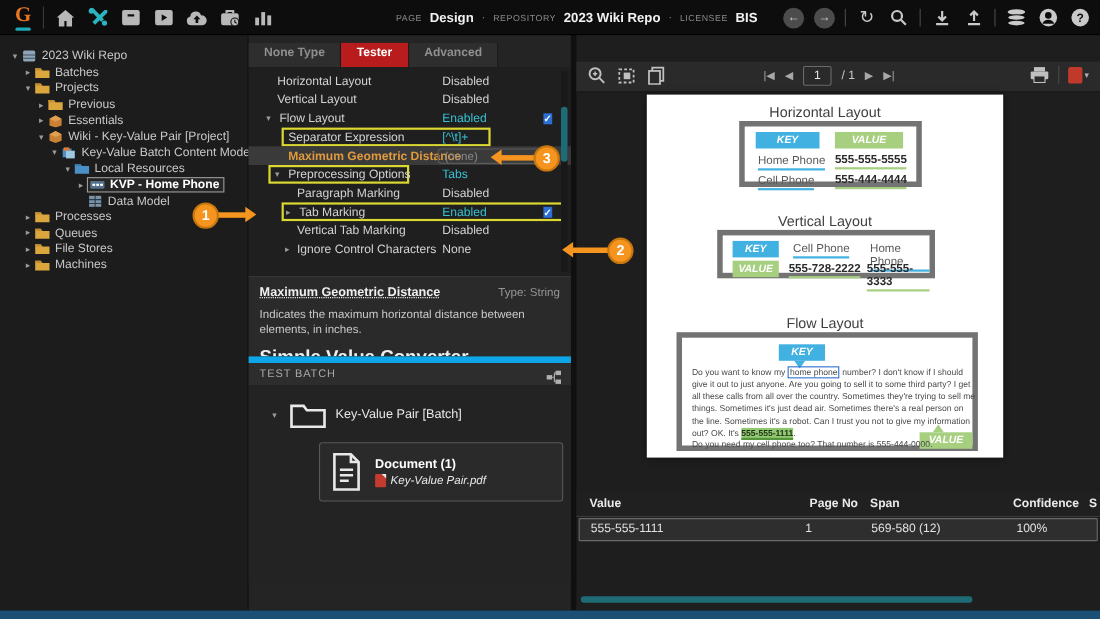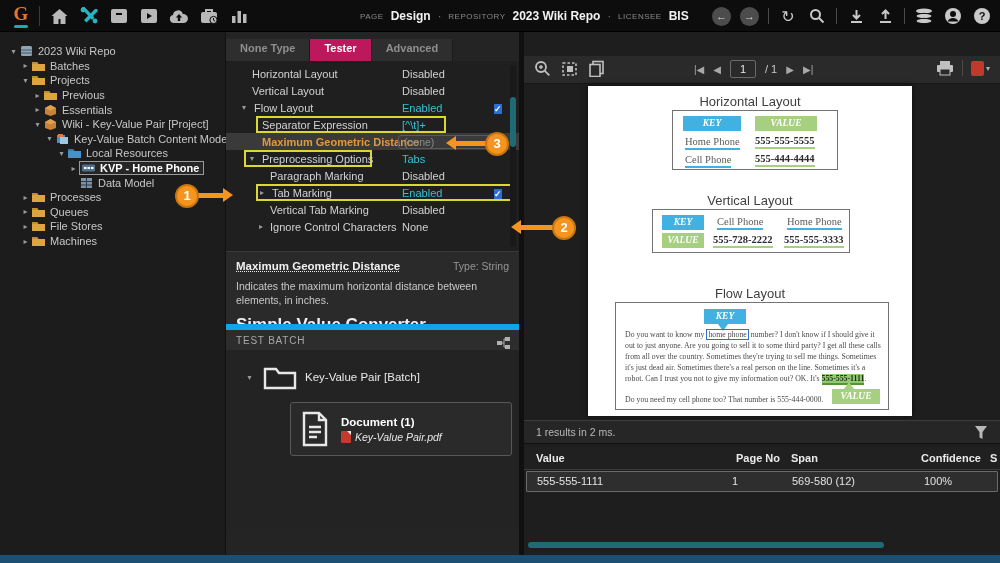--- a/index.html
+++ b/index.html
@@ -26,21 +26,21 @@
   .sidebar { position:absolute; left:0; top:32px; width:225px; height:523px; background:#1c1c1c; padding-top:12px; }
   .trow { display:flex; align-items:center; height:14.6px; font-size:11px; color:#c8c8c8; white-space:nowrap; }
   .texp { width:11px; font-size:8px; color:#9a9a9a; text-align:center; flex:none; }
   .ticon { width:15px; height:12px; margin-right:4px; flex:none; }
   .tsel { display:flex; align-items:flex-start; border:1px solid #9a9a9a; background:#262626; padding:0 4px 0 1px; color:#fff; font-weight:bold; height:14px; }
 
   
   .middle { position:absolute; left:226px; top:32px; width:293px; height:523px; background:#242424; }
   .mtabs { display:flex; height:22px; margin-top:7px; }
   .mtab { padding:3px 14px; font-size:11px; font-weight:bold; color:#8f8f8f; background:#2e2e2e; border-right:1px solid #1a1a1a; }
-  .mtab.active { background:#be185d; color:#fff; }
+  .mtab.active { background:#b91c1c; color:#fff; }
   .phead { position:relative; height:22px; margin-top:2px; background:#202020; }
   .phead-tab { position:absolute; left:0; top:0; height:22px; padding:4px 14px; background:#2f2f2f; color:#efefef; font-size:11px; font-weight:bold; }
   .phead-icons { position:absolute; right:6px; top:3px; display:flex; gap:6px; align-items:center; }
   .toggle { width:24px; height:12px; border-radius:6px; background:#555; position:relative; }
   .toggle::after { content:""; position:absolute; left:2px; top:2px; width:8px; height:8px; border-radius:50%; background:#ddd; }
   .chartbtn { width:15px; height:15px; background:#2bb3c0; border-radius:2px; display:flex; align-items:flex-end; justify-content:center; gap:1px; padding:2px; }
   .chartbtn i { display:block; width:2px; background:#fff; }
   .pgrid { position:relative; background:#1f1f1f; padding-top:4px; height:190px; }
   .prow { position:relative; display:flex; align-items:center; height:17px; font-size:11px; color:#d2d2d2; }
   .pexp { position:absolute; font-size:8px; color:#9a9a9a; }
@@ -81,21 +81,21 @@
   .rightp { position:absolute; left:524px; top:32px; width:476px; height:523px; background:#1e1e1e; }
   .rtoolbar { position:relative; height:28px; margin-top:24px; background:#2a2a2a; border-bottom:1px solid #161616; }
   .rt-left { position:absolute; left:10px; top:4px; display:flex; gap:10px; align-items:center; }
   .rt-center { position:absolute; left:170px; top:4px; display:flex; gap:9px; align-items:center; color:#a8a8a8; font-size:10px; }
   .pagebox { width:26px; height:18px; border:1px solid #6a6a6a; border-radius:2px; color:#e8e8e8; text-align:center; line-height:16px; font-size:11px; }
   .rt-right { position:absolute; right:10px; top:4px; display:flex; gap:8px; align-items:center; }
   .vsep { width:1px; height:16px; background:#4a4a4a; }
 
   .page { position:absolute; left:64px; top:54px; width:324px; height:330px; background:#fff; box-shadow:0 0 6px rgba(0,0,0,.6); }
   .sect-title { position:absolute; width:100%; text-align:center; color:#3f3f3f; font-size:13px; }
-  .docbox { position:absolute; border:1px solid #737373; background:#fff;font-family:Liberation Serif, serif; }
+  .docbox { position:absolute; border:5px solid #737373; background:#fff; }
   .chip { position:absolute; color:#fff; font-size:9.5px; font-weight:bold; font-style:italic; text-align:center; line-height:15px; height:15px; }
   .chip.blue { background:#41b1e1; }
   .chip.green { background:#a6cf7f; }
   .kv-key { position:absolute; color:#5a5a5a; font-size:10.5px; border-bottom:2px solid #41b1e1; padding-bottom:1px; }
   .kv-val { position:absolute; color:#2b2b2b; font-size:10.5px; font-weight:bold; border-bottom:2px solid #a6cf7f; padding-bottom:1px; }
   .flow-p { position:absolute; left:9px; top:26px; width:258px; color:#4a4a4a; font-size:7.8px; line-height:11px; }
   .fkey { border:1px solid #2d6fd0; padding:0 1px; }
   .fval { background:#90c971; border-bottom:2px solid #55943a; font-weight:bold; color:#1e2e14; }
   .tag { position:absolute; color:#fff; font-size:9.5px; font-weight:bold; font-style:italic; text-align:center; height:15px; line-height:15px; }
   .caret-down { position:absolute; width:0; height:0; border-left:5px solid transparent; border-right:5px solid transparent; border-top:7px solid #41b1e1; }
@@ -527,26 +527,20 @@
       <div class="docbox" style="left:27px;top:216px;width:274px;height:108px">
         <span class="tag" style="left:88px;top:6px;width:42px;background:#41b1e1">KEY</span>
         <span class="caret-down" style="left:102px;top:21px"></span>
         <div class="flow-p"><span>Do you want to know my </span><span class="fkey">home phone</span><span> number? I don't know if I should give it out to just anyone. Are you going to sell it to some third party? I get all these calls from all over the country. Sometimes they're trying to sell me things. Sometimes it's just dead air. Sometimes there's a real person on the line. Sometimes it's a robot. Can I trust you not to give my information out? OK. It's </span><span class="fval">555-555-1111</span><span>.</span></div>
         <span class="caret-up" style="left:228px;top:79px"></span>
         <span class="tag" style="left:216px;top:86px;width:48px;background:#a6cf7f">VALUE</span>
         <div class="flow-p2">Do you need my cell phone too? That number is 555-444-0000.</div>
       </div>
     </div>
 
-    <div class="resbar">
-      <span>1 results in 2 ms.</span>
-      <svg class="funnel" width="14" height="15" viewBox="0 0 14 15">
-          <path d="M1 1h12l-4.5 6v7l-3-1.5V7z" fill="#b8b8b8"></path>
-        </svg>
-    </div>
     <div class="rtable-head">
       <b style="left:12px">Value</b>
       <b style="left:212px">Page No</b>
       <b style="left:267px">Span</b>
       <b style="left:397px">Confidence</b>
       <b style="left:466px">S</b>
     </div>
     <div class="rtable-row">
       <span style="left:10px">555-555-1111</span>
       <span style="left:205px">1</span>

